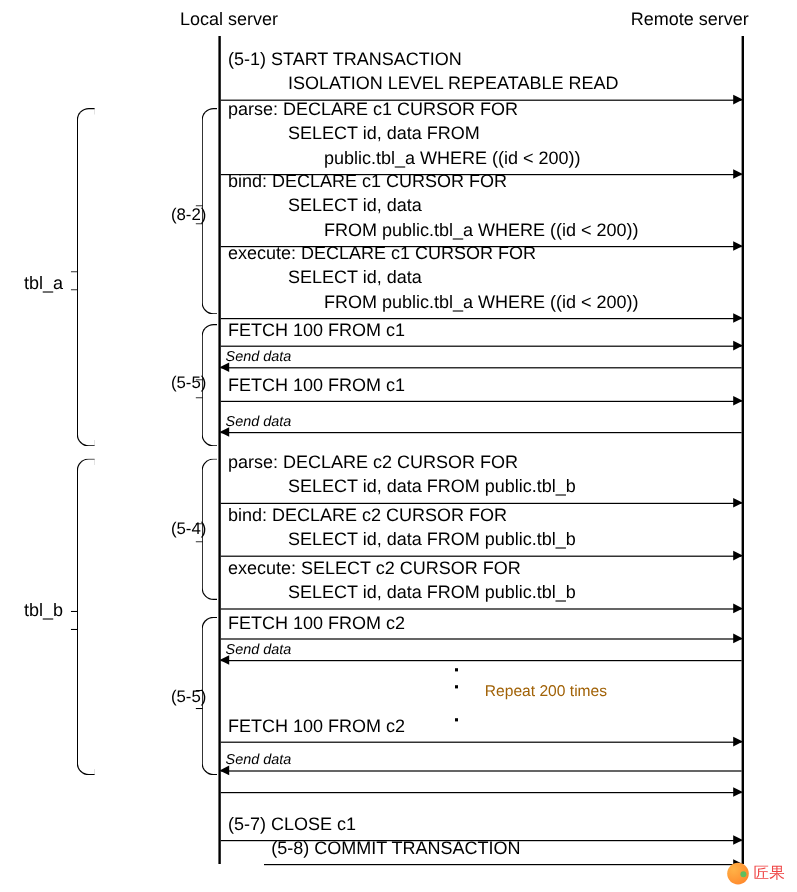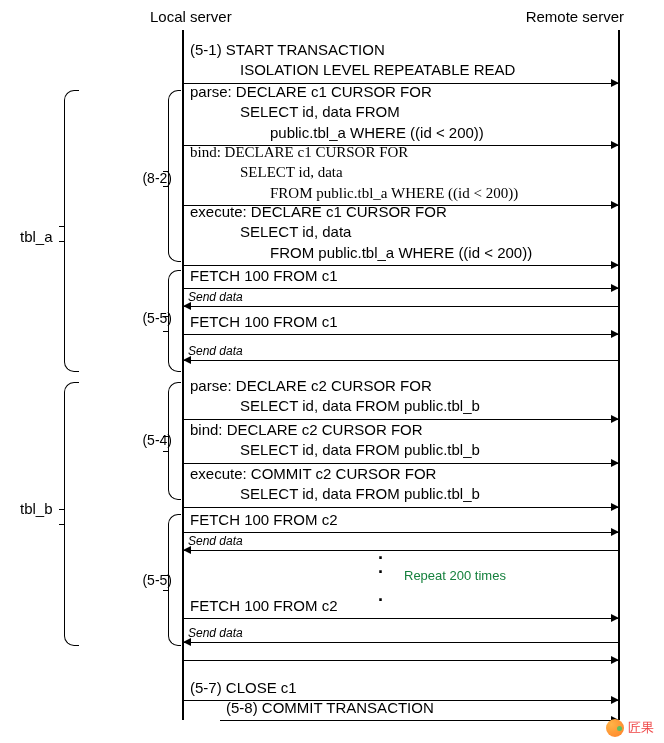--- a/index.html
+++ b/index.html
@@ -104,21 +104,21 @@
   .brace::after{
     content:"";
     position:absolute;
     left:-6px;
     top:50%;
     width:6px; height:10px;
     border-bottom:1.5px solid #000;
     border-top-left-radius: 6px;
   }
   .repeat-note {
-    color: #15803d;
+    color: #a16207;
     position: absolute;
     font-size: 13px;
   }
   .dots {
     position: absolute;
     font-size: 18px;
     font-weight: bold;
   }
   .watermark {
     position:absolute;
@@ -168,21 +168,21 @@
 
 <div class="msg-group" style="top:82px;">
   <div class="msg-text">
     <span>parse: DECLARE c1 CURSOR FOR</span>
     <span class="indent1">SELECT id, data FROM</span>
     <span class="indent2">public.tbl_a WHERE ((id &lt; 200))</span>
   </div>
   <div class="arrow-right"></div>
 </div>
 
-<div class="msg-group" style="top:142px;font-family:Liberation Serif, serif;">
+<div class="msg-group" style="top:142px;">
   <div class="msg-text">
     <span>bind: DECLARE c1 CURSOR FOR</span>
     <span class="indent1">SELECT id, data</span>
     <span class="indent2">FROM public.tbl_a WHERE ((id &lt; 200))</span>
   </div>
   <div class="arrow-right"></div>
 </div>
 
 <div class="msg-group" style="top:202px;">
   <div class="msg-text">
@@ -225,21 +225,21 @@
 </div>
 <div class="msg-group" style="top:420px;">
   <div class="msg-text">
     <span>bind: DECLARE c2 CURSOR FOR</span>
     <span class="indent1">SELECT id, data FROM public.tbl_b</span>
   </div>
   <div class="arrow-right"></div>
 </div>
 <div class="msg-group" style="top:464px;">
   <div class="msg-text">
-    <span>execute: COMMIT c2 CURSOR FOR</span>
+    <span>execute: SELECT c2 CURSOR FOR</span>
     <span class="indent1">SELECT id, data FROM public.tbl_b</span>
   </div>
   <div class="arrow-right"></div>
 </div>
 
 <div class="step-label" style="top:572px;">(5-5)</div>
 <div class="brace small" style="left:168px; top:514px; height:130px;"></div>
 
 <div class="msg-group" style="top:510px;">
   <div class="msg-text"><span>FETCH 100 FROM c2</span></div>

